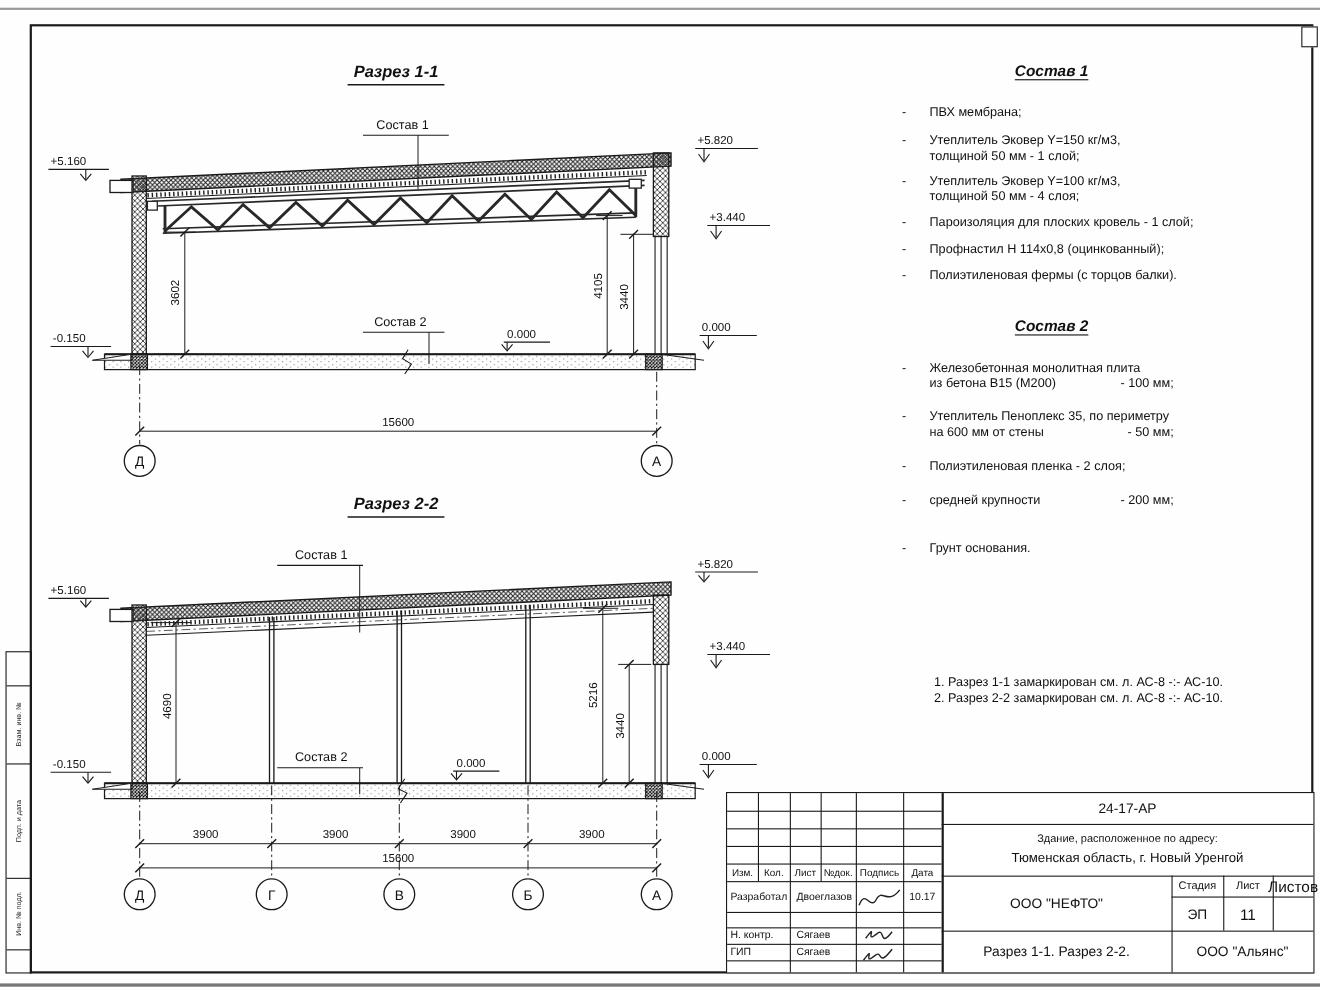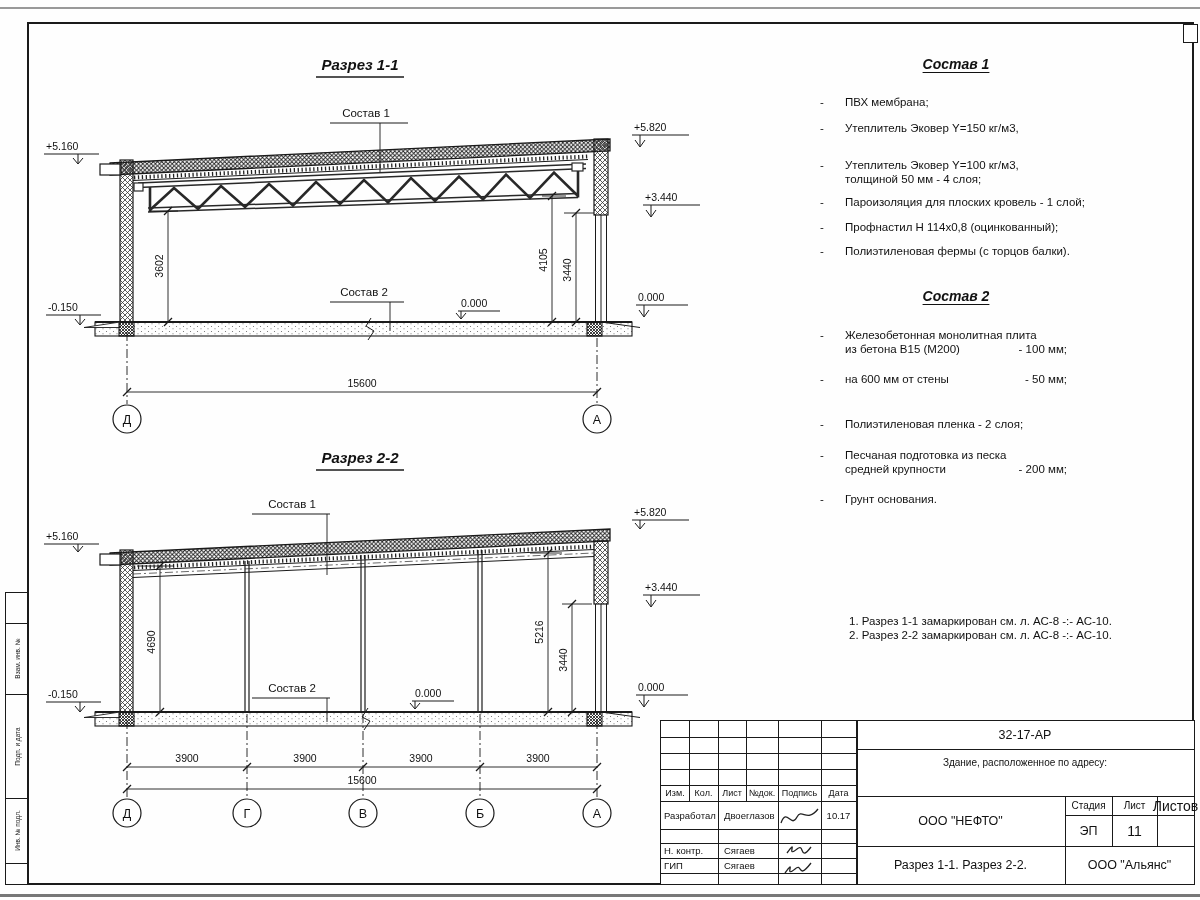--- a/index.html
+++ b/index.html
@@ -308,20 +308,21 @@
   <div class="itm" style="top:96px;">
     <span class="dash">-</span>
     <div class="bd">
         <div>ПВХ мембрана;</div>
       </div>
   </div>
   <div class="itm" style="top:122px;">
     <span class="dash">-</span>
     <div class="bd">
         <div>Утеплитель Эковер Y=150 кг/м3,</div>
+        <div>толщиной 50 мм - 1 слой;</div>
       </div>
   </div>
   <div class="itm" style="top:159px;">
     <span class="dash">-</span>
     <div class="bd">
         <div>Утеплитель Эковер Y=100 кг/м3,</div>
         <div>толщиной 50 мм - 4 слоя;</div>
       </div>
   </div>
   <div class="itm" style="top:196px;">
@@ -351,36 +352,36 @@
         <div>Железобетонная  монолитная плита</div>
       <div class="cl">
           <span>из бетона В15 (М200)</span>
           <span>- 100 мм;</span>
         </div>
       </div>
   </div>
   <div class="itm" style="top:373px;">
     <span class="dash">-</span>
     <div class="bd">
+        <div>Утеплитель Пеноплекс 35, по периметру</div>
       <div class="cl">
           <span>на 600 мм от стены</span>
           <span>- 50 мм;</span>
         </div>
       </div>
   </div>
   <div class="itm" style="top:418px;">
     <span class="dash">-</span>
     <div class="bd">
         <div>Полиэтиленовая пленка - 2 слоя;</div>
       </div>
   </div>
   <div class="itm" style="top:449px;">
     <span class="dash">-</span>
     <div class="bd">
-        <div>Песчаная подготовка из песка</div>
       <div class="cl">
           <span>средней крупности</span>
           <span>- 200 мм;</span>
         </div>
       </div>
   </div>
   <div class="itm" style="top:493px;">
     <span class="dash">-</span>
     <div class="bd">
         <div>Грунт основания.</div>
@@ -430,22 +431,23 @@
     <div class="tbl" style="left:60px;top:122px;width:57px;height:15px;">Сягаев</div>
     <div class="tbl" style="left:0;top:137px;width:57px;height:15px;">ГИП</div>
     <div class="tbl" style="left:60px;top:137px;width:57px;height:15px;">Сягаев</div>
 
     <svg width="45" height="88" viewBox="0 0 45 88" style="position:absolute;left:116px;top:76px;">
       <path d="M4,26 C10,10 14,32 20,20 C25,11 30,26 41,12" fill="none" stroke="#222" stroke-width="1.3"></path>
       <path d="M10,56 C22,40 8,62 20,52 C28,45 22,66 34,50" fill="none" stroke="#222" stroke-width="1.3"></path>
       <path d="M8,76 C20,60 6,82 18,72 C26,65 20,84 34,66" fill="none" stroke="#222" stroke-width="1.3"></path>
     </svg>
 
-    <div class="tbt" style="left:195px;top:0;width:338px;height:28px;font-size:12.5px;">32-17-АР</div>
+    <div class="tbt" style="left:195px;top:0;width:338px;height:28px;font-size:12.5px;">24-17-АР</div>
     <div class="tbt" style="left:195px;top:30px;width:338px;height:22px;font-size:10px;">Здание, расположенное по адресу:</div>
+    <div class="tbt" style="left:195px;top:48px;width:338px;height:22px;font-size:12px;">Тюменская область, г. Новый Уренгой</div>
     <div class="tbt" style="left:195px;top:75px;width:209px;height:50px;font-size:12.5px;">ООО "НЕФТО"</div>
     <div class="tbt" style="left:404px;top:75px;width:47px;height:19px;font-size:10px;">Стадия</div>
     <div class="tbt" style="left:451px;top:75px;width:45px;height:19px;font-size:10px;">Лист</div>
     <div class="tbt" style="left:496px;top:75px;width:37px;height:19px;font-size:14px;">Листов</div>
     <div class="tbt" style="left:404px;top:94px;width:47px;height:31px;font-size:12.5px;">ЭП</div>
     <div class="tbt" style="left:451px;top:94px;width:45px;height:31px;font-size:14px;">11</div>
     <div class="tbt" style="left:496px;top:94px;width:37px;height:31px;font-size:12.5px;"></div>
     <div class="tbt" style="left:195px;top:125px;width:209px;height:38px;font-size:12.5px;">Разрез 1-1. Разрез 2-2.</div>
     <div class="tbt" style="left:404px;top:125px;width:129px;height:38px;font-size:12.5px;">ООО "Альянс"</div>
   </div>

